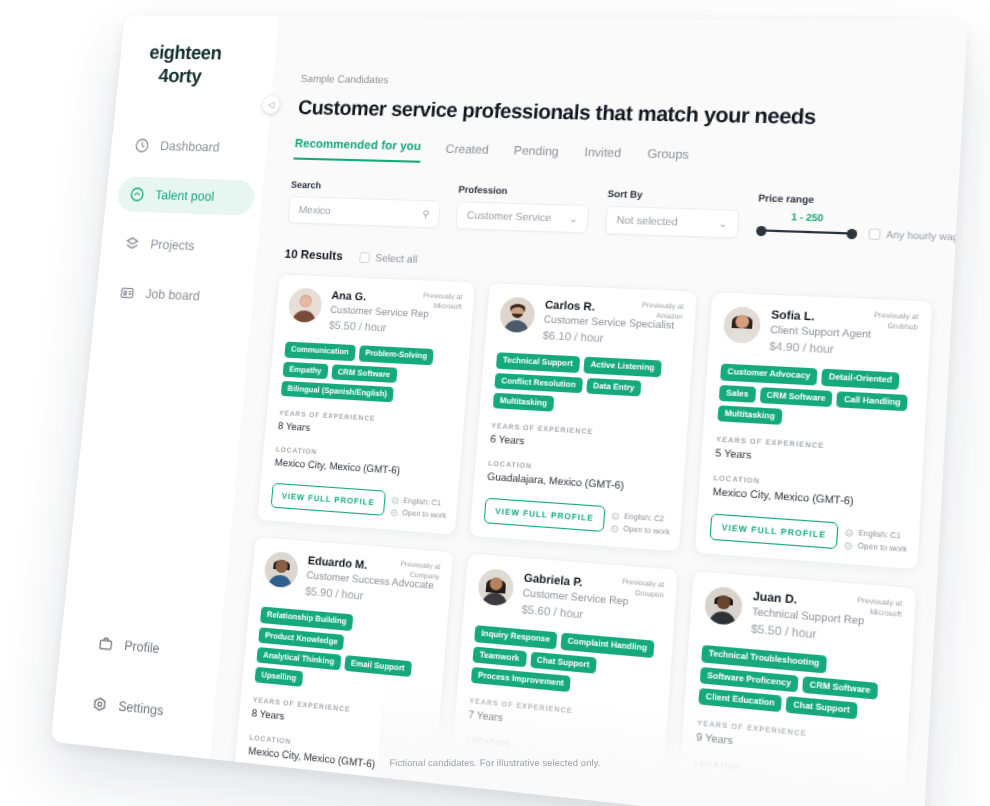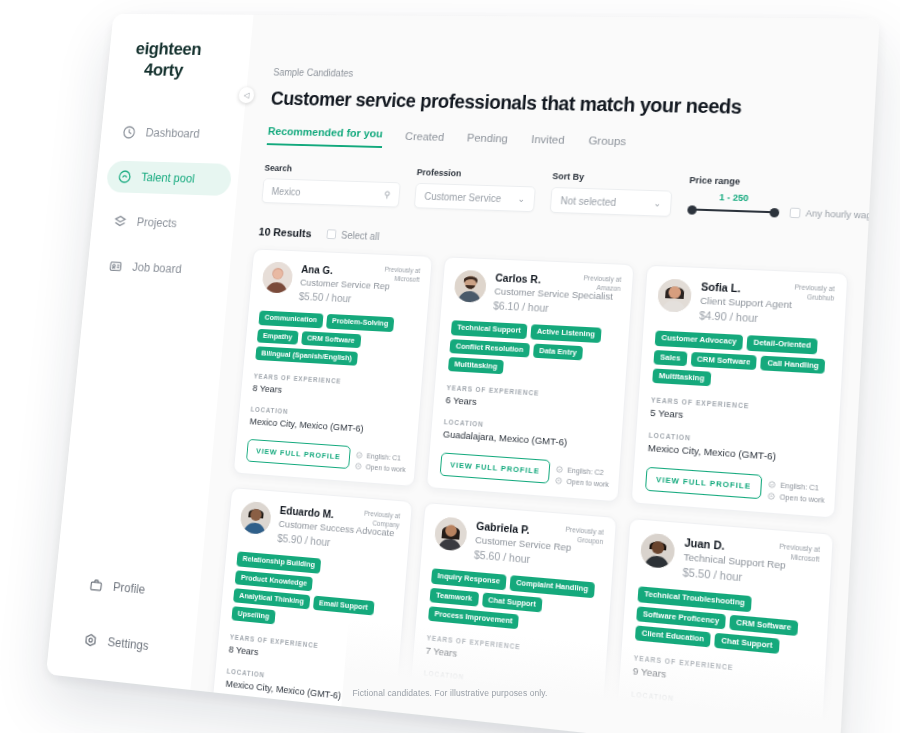--- a/index.html
+++ b/index.html
@@ -604,14 +604,14 @@
 
           </div>
 
           <div class="fade"></div>
         </div>
       </div>
 
     </div>
   </div>
 
-  <div class="caption">Fictional candidates. For illustrative purposes only.</div>
+  <div class="caption">Fictional candidates. For illustrative selected only.</div>
 </div>
 
 </body></html>

